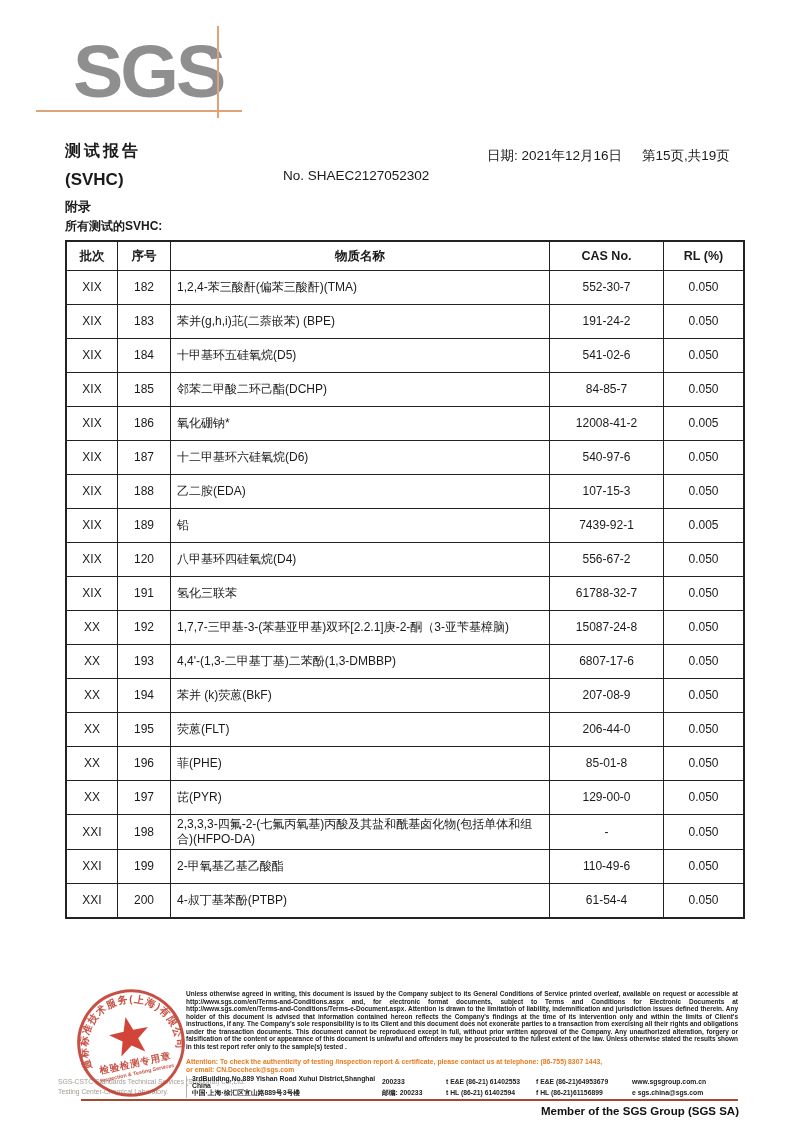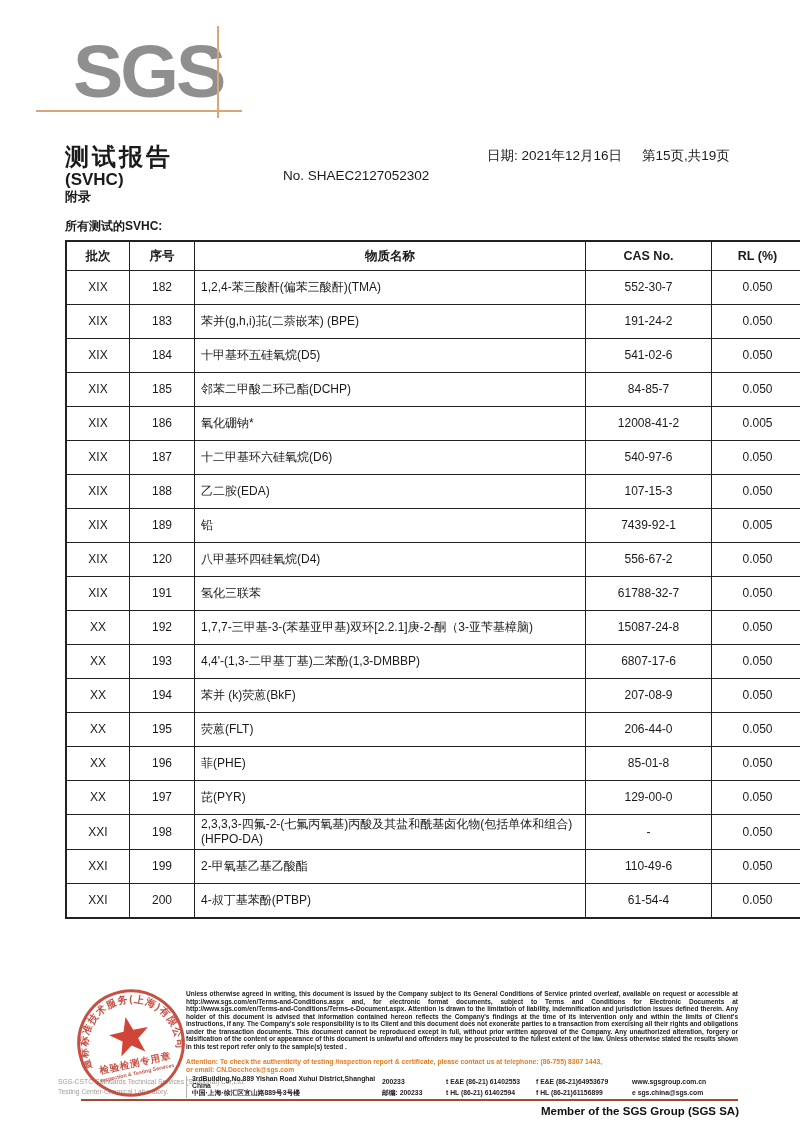--- a/index.html
+++ b/index.html
@@ -7,35 +7,35 @@
     position:relative;width:800px;height:1131px;margin:0 auto;background:#ffffff;
     font-family:Liberation Sans, sans-serif;color:#1a1a1a;overflow:hidden;
   }
   
   .logo-text{
     position:absolute;left:73px;top:33px;font-size:74px;line-height:78px;font-weight:bold;
     color:#8f8f8f;letter-spacing:-3px;transform:scaleX(1.02);transform-origin:left top;
   }
   .logo-hline{position:absolute;left:36px;top:110px;width:206px;height:2px;background:#dda47a;}
   .logo-vline{position:absolute;left:217px;top:26px;width:2px;height:92px;background:#dda47a;}
-  .doc-title{position:absolute;left:65px;top:141px;font-size:24px;font-weight:bold;letter-spacing:3px;}
+  .doc-title{position:absolute;left:65px;top:141px;font-size:16px;font-weight:bold;letter-spacing:3px;}
   .doc-title-sub{position:absolute;left:65px;top:170px;font-size:17px;font-weight:bold;}
   .report-no{position:absolute;left:283px;top:147px;font-size:13.5px;margin-top:21px;}
   .doc-date{position:absolute;left:487px;top:147px;font-size:13.5px;}
   .page-info{position:absolute;left:642px;top:147px;font-size:13.5px;}
-  .appendix{position:absolute;left:65px;top:188px;font-size:13px;font-weight:bold;text-align:center;}
+  .appendix{position:absolute;left:65px;top:198px;font-size:13px;font-weight:bold;text-align:center;}
   .list-heading{position:absolute;left:65px;top:218px;font-size:12px;font-weight:bold;}
   
   .svhc-table{
     position:absolute;left:65px;top:240px;width:672px;border-collapse:collapse;
     border:2px solid #222;table-layout:fixed;
   }
   .svhc-table th{
     border:1px solid #222;font-size:12.5px;font-weight:bold;height:26px;
-    text-align:center;padding:1px 6px;margin-left:24px;
+    text-align:center;padding:1px 0;margin-left:24px;
   }
   .svhc-table td{
     border:1px solid #222;font-size:12px;line-height:15px;height:29px;
     text-align:center;padding:2px 4px;word-break:break-all;
   }
   .col-batch{width:50px;}
   .col-no{width:52px;}
   .col-name{width:378px;}
   .col-cas{width:113px;}
   .col-rl{width:79px;}

